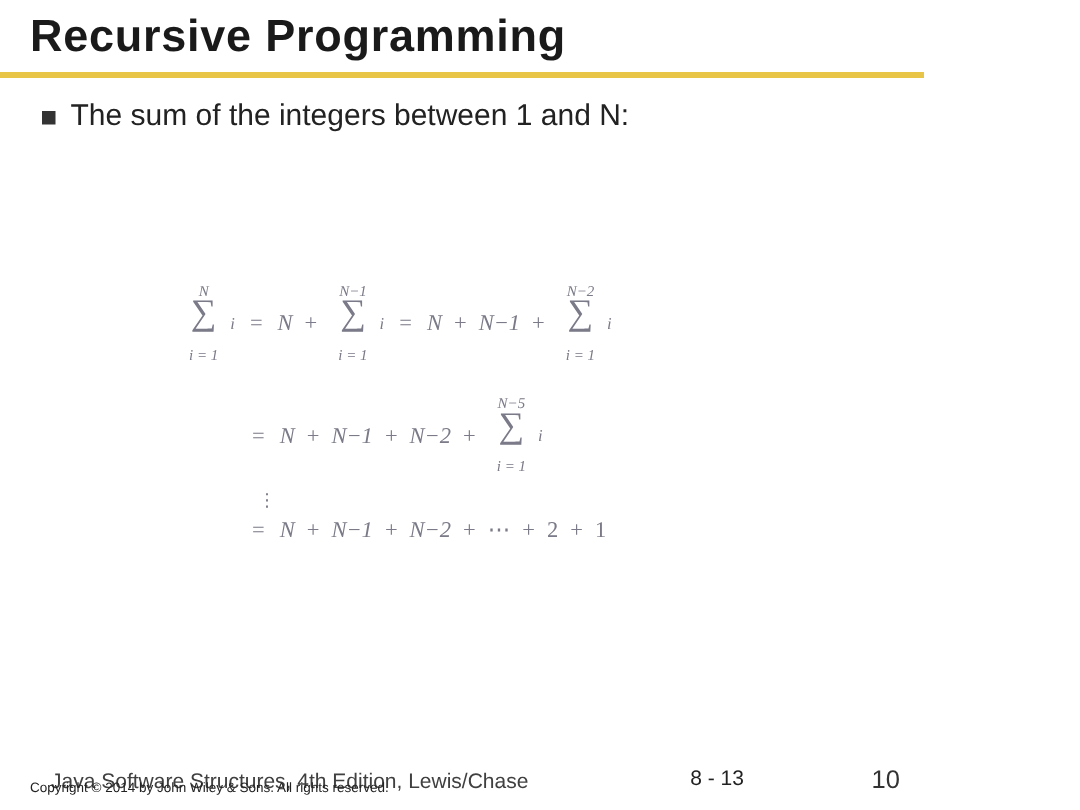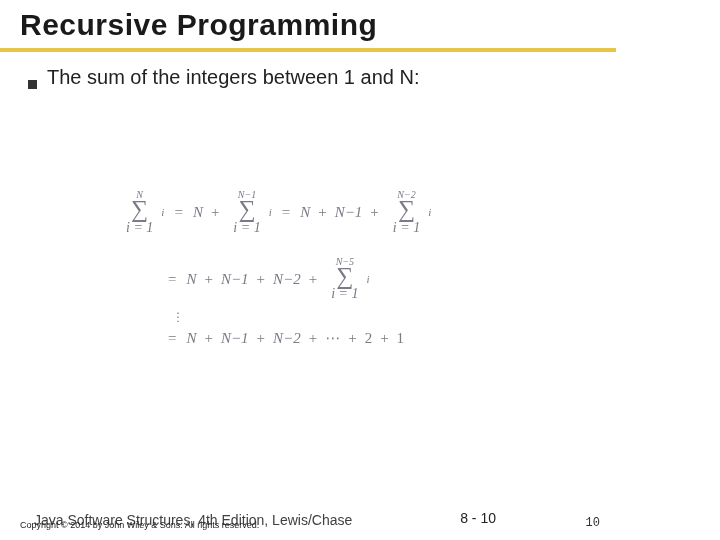--- a/index.html
+++ b/index.html
@@ -38,21 +38,21 @@
     background: #e8c547;
   }
   .bullet-row {
     position: absolute;
     top: 66px;
     left: 28px;
     right: 20px;
     font-size: 20px;
     color: #222;
     display: flex;
-    align-items: flex-end;
+    align-items: flex-start;
   }
   .bullet-mark {
     width: 9px;
     height: 9px;
     background: #333;
     margin-top: 8px;
     margin-right: 10px;
     flex: none;
   }
   .equations {
@@ -81,23 +81,23 @@
   .sigma .upper {
     font-size: 10px;
     font-style: italic;
     margin-bottom: -1px;
   }
   .sigma .sym {
     font-size: 24px;
     line-height: 0.9;
   }
   .sigma .lower {
-    font-size: 14px;
-    font-style: italic;
-    margin-top: 0;
+    font-size: 10px;
+    font-style: italic;
+    margin-top: 12px;
   }
   .var-i {
     font-style: italic;
     font-size: 11px;
     margin-left: 2px;
     align-self: center;
   }
   .eq {
     margin: 0 10px;
   }
@@ -131,23 +131,22 @@
     position: absolute;
     bottom: 14px;
     right: 120px;
     font-size: 14px;
     color: #222;
   }
   .footer-num {
     position: absolute;
     bottom: 10px;
     right: 16px;
-    font-size: 12px;
+    font-size: 17px;
     color: #333;
-    font-family: Liberation Mono, monospace;
   }
 </style>
 </head>
 <body>
 
 <div class="slide">
 
   <div class="title">Recursive Programming</div>
   <div class="rule"></div>
 
@@ -217,16 +216,16 @@
       <span class="plus">+</span>
       <span>2</span>
       <span class="plus">+</span>
       <span>1</span>
     </div>
 
   </div>
 
   <div class="footer-book">Java Software Structures, 4th Edition, Lewis/Chase</div>
   <div class="footer-copy">Copyright © 2014 by John Wiley &amp; Sons. All rights reserved.</div>
-  <div class="footer-page">8 - 10</div>
+  <div class="footer-page">8 - 13</div>
   <div class="footer-num">10</div>
 
 </div>
 
 </body></html>

